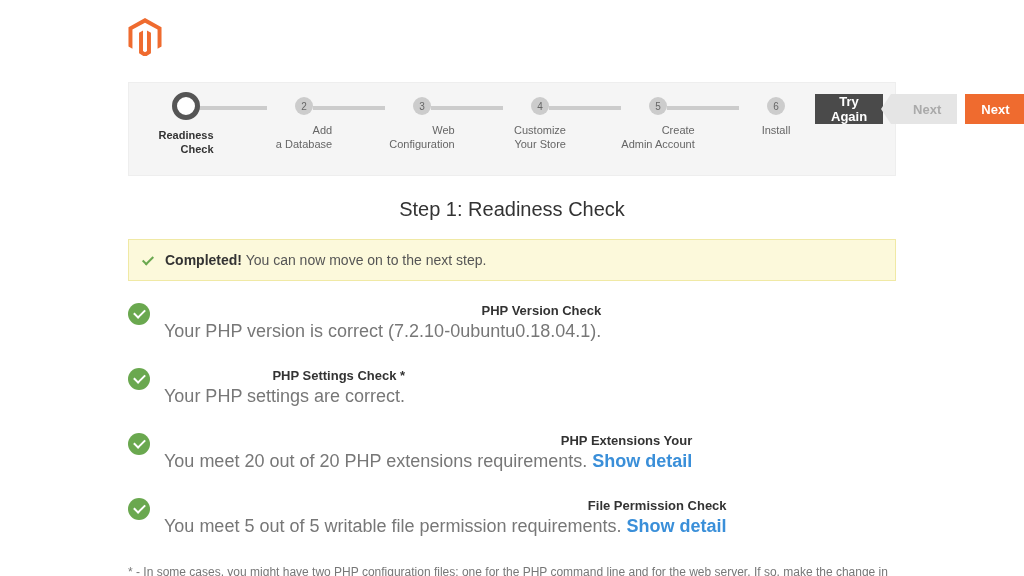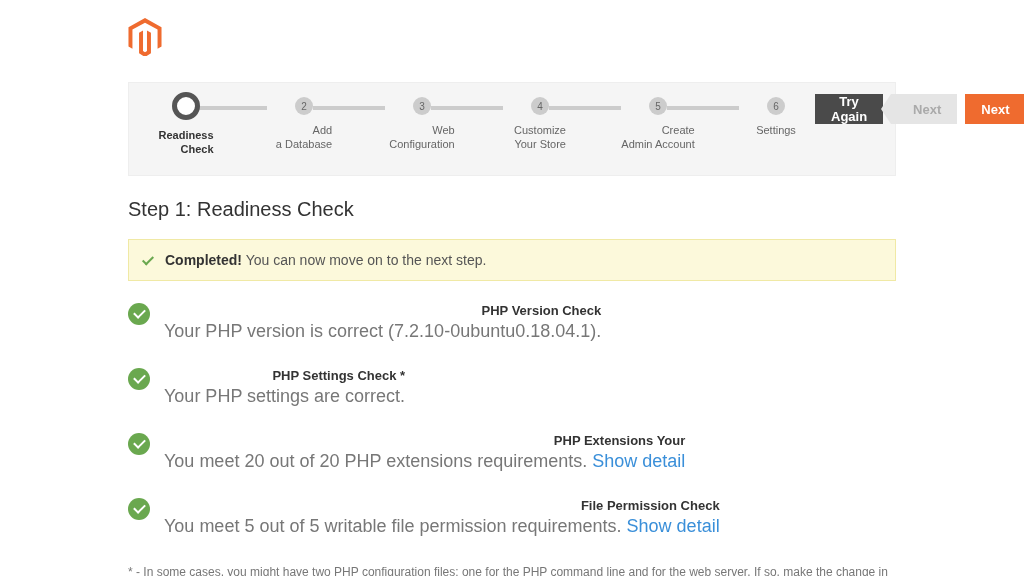--- a/index.html
+++ b/index.html
@@ -41,40 +41,40 @@
 .btn-back { background: #e5e5e5; color: #aaa; position: relative; padding-left: 22px; }
 .btn-back::before {
   content: ''; position: absolute; left: -10px; top: 0; border-top: 15px solid transparent;
   border-bottom: 15px solid transparent; border-right: 10px solid #e5e5e5;
 }
 .btn-next { background: #ef6b2f; color: #fff; position: relative; padding-right: 16px; }
 .btn-next::after {
   content: ''; position: absolute; right: -10px; top: 0; border-top: 15px solid transparent;
   border-bottom: 15px solid transparent; border-left: 10px solid #ef6b2f;
 }
-h2.page-title { font-size: 20px; font-weight: normal; color: #333; margin: 22px 0 18px 0; }
+h2.page-title { font-size: 20px; font-weight: normal; color: #333; margin: 22px 0 18px 0; text-align: center; }
 .alert-success {
   background: #fcf9db; border: 1px solid #f0e9a5; padding: 12px 16px;
   display: flex; align-items: center; gap: 14px;
 }
 .alert-success .text { font-size: 14px; color: #555; }
 .alert-success .text strong { color: #333; }
 .check-list { margin-top: 22px; text-align: right; }
 .check-item { display: flex; gap: 14px; margin-bottom: 26px; align-items: flex-start; }
 .check-badge {
   width: 22px; height: 22px; border-radius: 50%; background: #6aa84f;
   display: flex; align-items: center; justify-content: center; flex-shrink: 0;
 }
 .check-badge::after {
   content: ''; width: 5px; height: 9px; border: solid #fff; border-width: 0 2px 2px 0;
   transform: rotate(45deg); margin-top: -2px;
 }
 .check-content .check-title { font-size: 13px; font-weight: bold; color: #333; margin-bottom: 3px; }
 .check-content .check-desc { font-size: 18px; color: #777; }
-.check-content .check-desc a { color: #3a8fd9; text-decoration: none; }
+.check-content .check-desc a { color: #3a8fd9; text-decoration: none; font-weight: bold; }
 .footnote { font-size: 12px; color: #777; line-height: 1.5; margin-top: 4px; }
 .footnote a { color: #3a8fd9; text-decoration: none; }
 .alert-check {
   width: 6px; height: 11px; border: solid #6aa84f; border-width: 0 2px 2px 0;
   transform: rotate(45deg); display: inline-block;
 }
 </style>
 </head>
 <body>
 
@@ -108,21 +108,21 @@
           <div class="line"></div>
           <div class="step-label">Customize<br>Your Store</div>
         </div>
         <div class="step">
           <div class="dot">5</div>
           <div class="line"></div>
           <div class="step-label">Create<br>Admin Account</div>
         </div>
         <div class="step">
           <div class="dot">6</div>
-          <div class="step-label">Settings</div>
+          <div class="step-label">Install</div>
         </div>
       </div>
     <div class="actions">
       <button class="btn btn-try">Try Again</button>
       <button class="btn btn-back">Next</button>
       <button class="btn btn-next">Next</button>
     </div>
   </div>
 
   <h2 class="page-title">Step 1: Readiness Check</h2>

